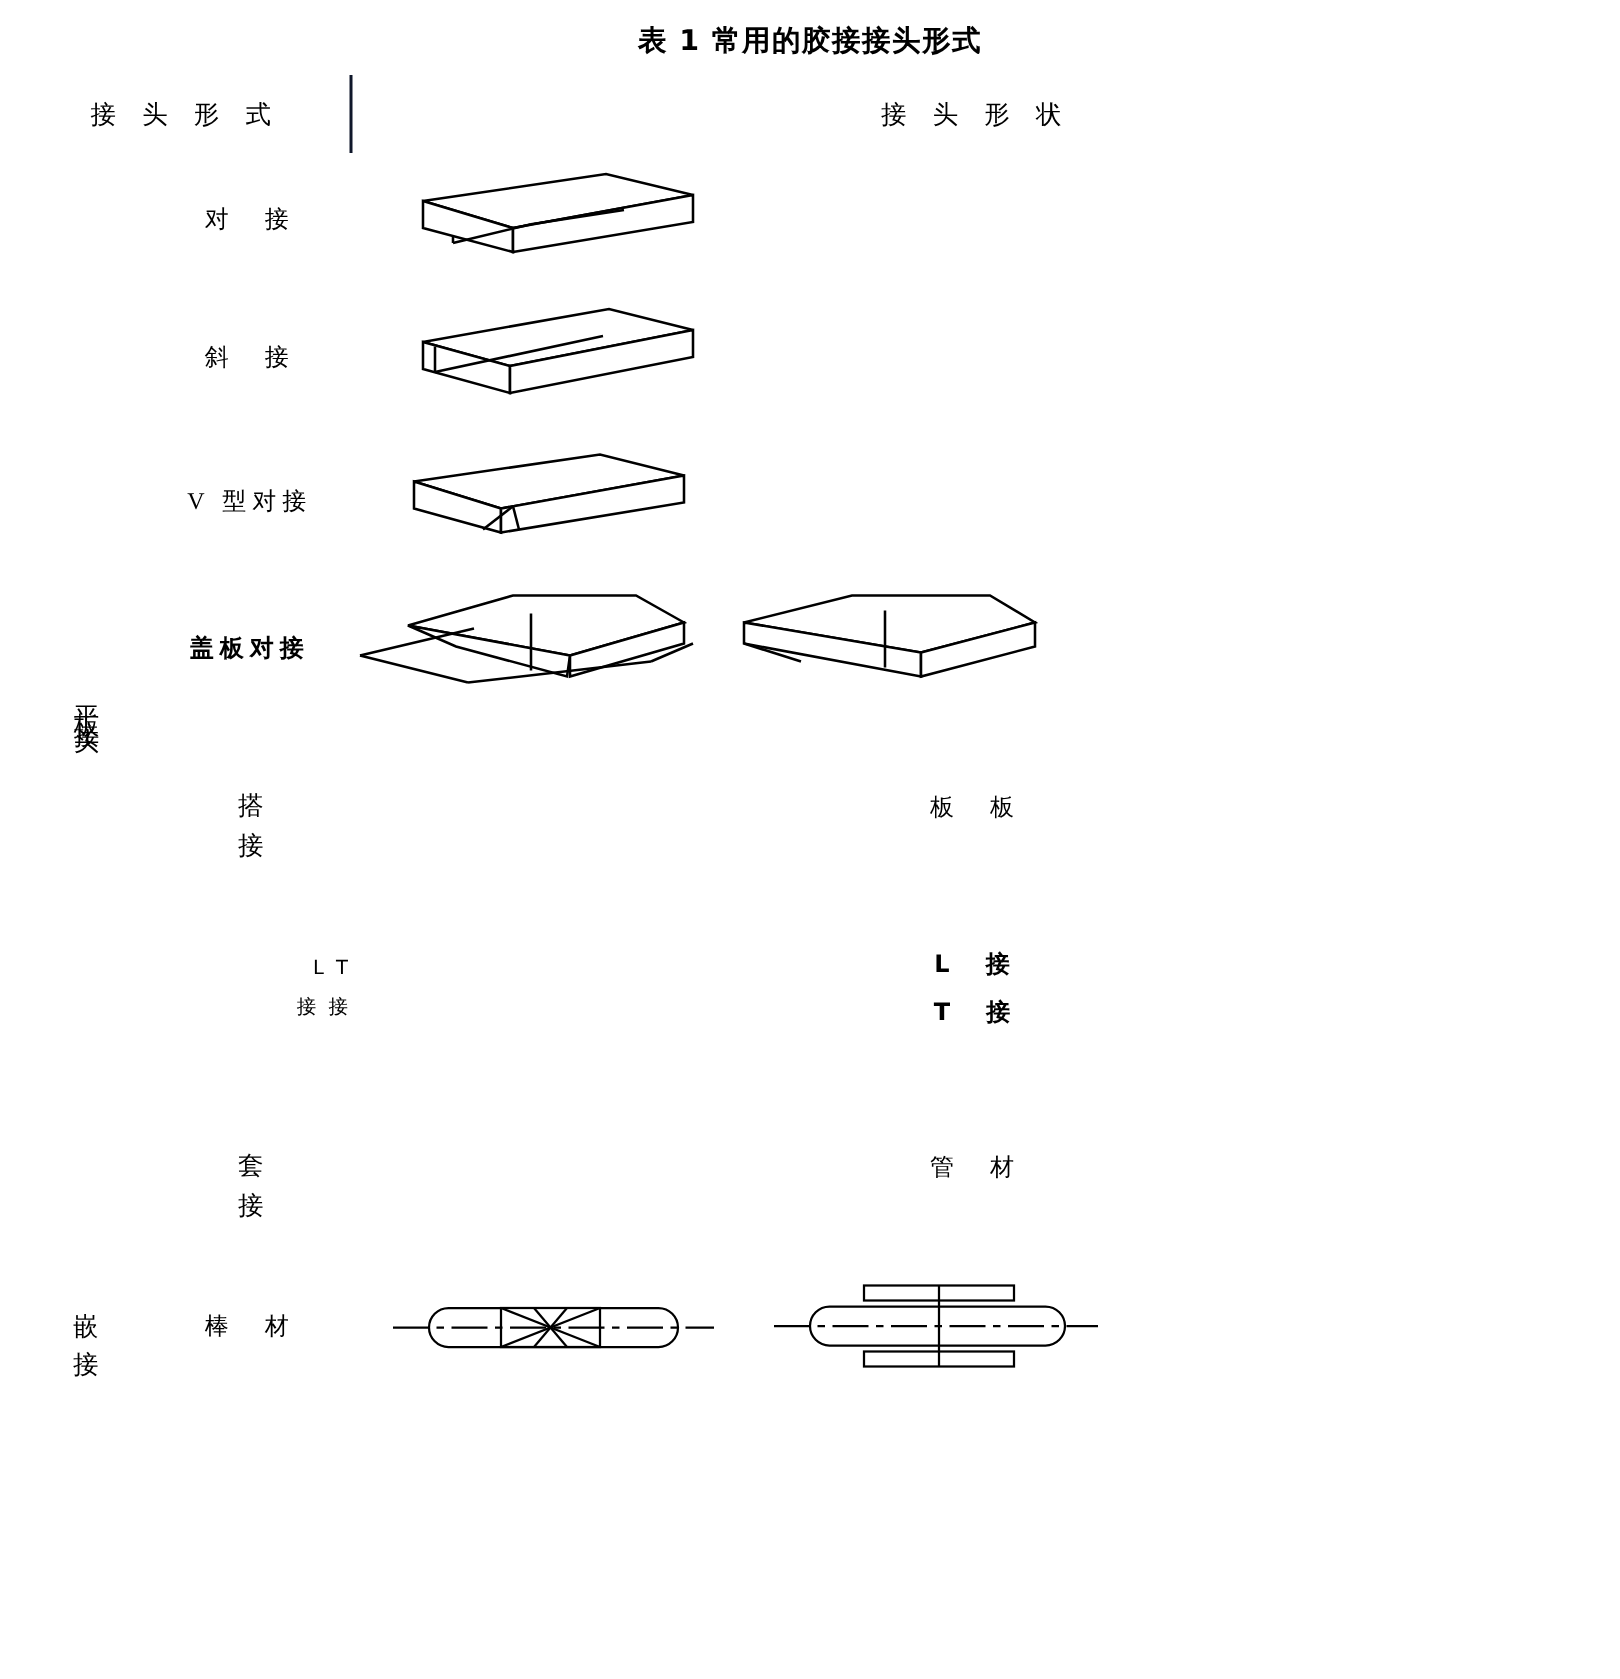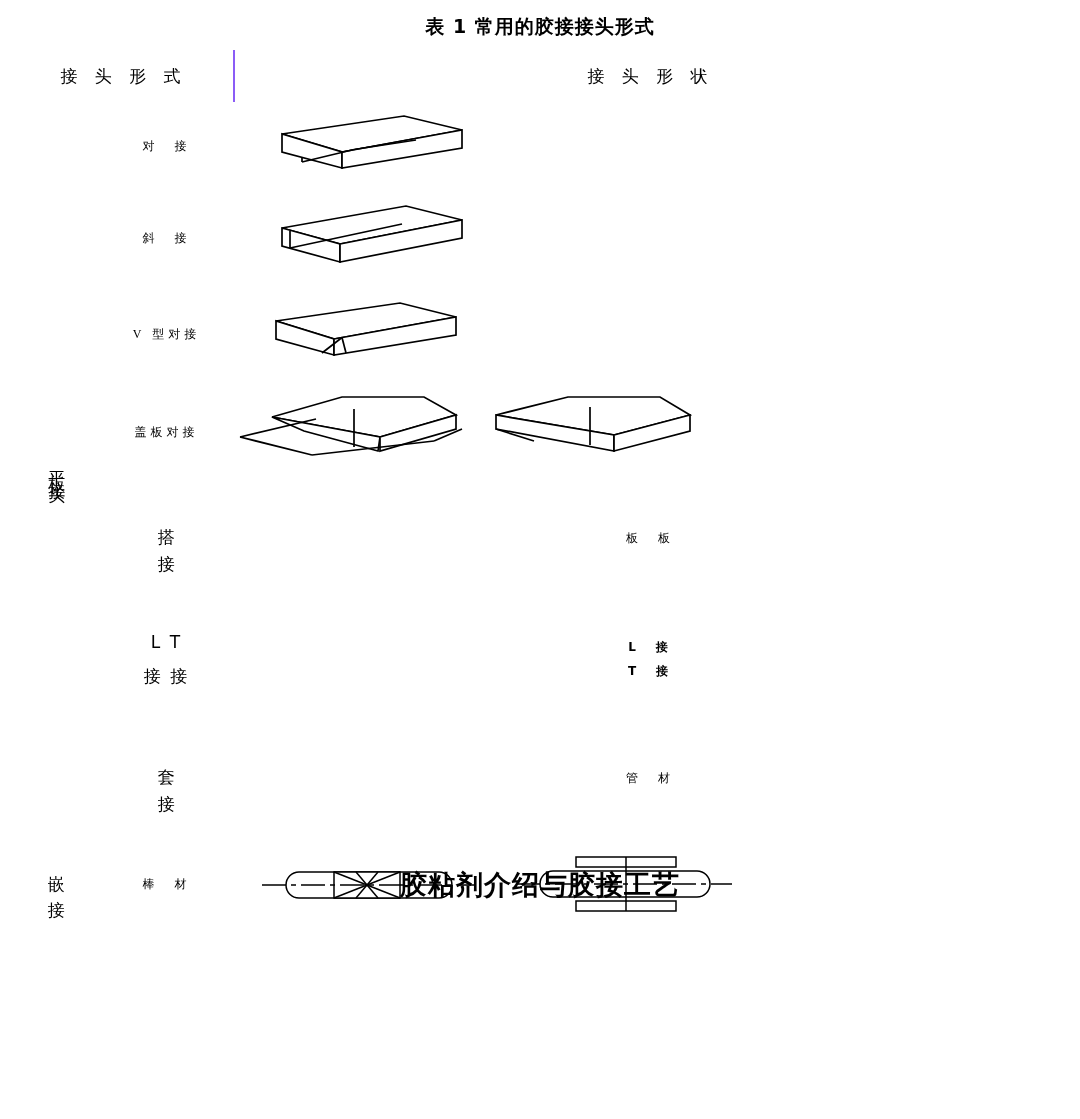--- a/index.html
+++ b/index.html
@@ -55,21 +55,21 @@
   .grp-cell {
     text-align: center;
     font-size: 17px;
     line-height: 1.9;
     letter-spacing: 2px;
     border-right: 2px solid #000;
   }
   .grp-cell .stack span { display: block; }
   .sub-cell {
     text-align: center;
-    font-size: 12px;
+    font-size: 16px;
     letter-spacing: 4px;
     border-right: 1px solid #000;
   }
   .shape-cell {
     padding: 4px 0 4px 24px;
   }
   .row-sep td { border-bottom: 1px solid #000; }
   .row-sep-light td { border-bottom: 1px solid #888; }
   .row-sep-strong td { border-bottom: 2px solid #000; }
   .table-bottom td { border-bottom: 2.5px solid #000; }
@@ -84,39 +84,39 @@
     position: absolute;
     left: 0;
     right: 0;
     bottom: 14px;
     text-align: center;
     font-size: 27px;
     font-weight: bold;
     letter-spacing: 1px;
     font-family: "DejaVu Sans", "Liberation Sans", sans-serif;
   }
-  .lt-left { font-size: 17px; letter-spacing: 2px; line-height: 2.0; }
+  .lt-left { font-size: 13px; letter-spacing: 2px; line-height: 2.0; text-align: right; }
 </style>
 </head>
 <body>
 
 <div class="page">
 
   <div class="table-title">表 1  常用的胶接接头形式</div>
 
   <table class="joints">
     <colgroup>
       <col class="col-a">
         <col class="col-b">
         <col class="col-c">
     </colgroup>
 
     <tbody>
         <tr class="hdr-row">
-      <td colspan="2" style="border-right:2px solid #8b5cf6;">接 头 形 式</td>
+      <td colspan="2" style="border-right:2px solid #0f172a;">接 头 形 式</td>
       <td>接 头 形 状</td>
     </tr>
 
     <tr class="row-sep-light">
       <td rowspan="7" class="grp-cell">
         <div class="stack">
           <span style="letter-spacing:0; writing-mode:vertical-rl; display:inline-block; line-height:2.2; font-size:17px;">平 板 接 头</span>
         </div>
       </td>
       <td class="sub-cell" style="height:88px;">对　接</td>
@@ -164,21 +164,21 @@
               <polygon points="100,44 222,22 222,40 100,60" fill="#fff"></polygon>
               <line x1="108" y1="42.5" x2="88" y2="58"></line>
               <line x1="108" y1="42.5" x2="112" y2="58"></line>
             </g>
           </svg>
         </div>
       </td>
     </tr>
 
     <tr class="row-sep">
-      <td class="sub-cell" style="height:100px;">盖板对接</td>
+      <td class="sub-cell" style="height:100px;font-weight:bold;">盖板对接</td>
       <td class="shape-cell">
         <div class="shape-row">
           <svg width="230" height="86" viewBox="0 0 230 86">
             <g fill="none" stroke="#000" stroke-width="1.7">
               <polygon points="38,28 108,8 190,8 222,26 146,48" fill="#fff"></polygon>
               <polygon points="38,28 70,42 144,62 146,48" fill="#fff"></polygon>
               <polygon points="146,48 222,26 222,40 146,62" fill="#fff"></polygon>
               <line x1="6" y1="48" x2="82" y2="30"></line>
               <line x1="6" y1="48" x2="78" y2="66"></line>
               <line x1="78" y1="66" x2="200" y2="52"></line>
@@ -402,14 +402,13 @@
               <line x1="116" y1="16" x2="116" y2="70"></line>
               <line x1="6" y1="43" x2="222" y2="43" stroke-dasharray="24,5,5,5"></line>
             </g>
           </svg>
         </div>
       </td>
     </tr>
   </tbody>
     </table>
 
-  <div class="footer">胶粘剂介绍与胶接工艺</div>
 </div>
 
 </body></html>

